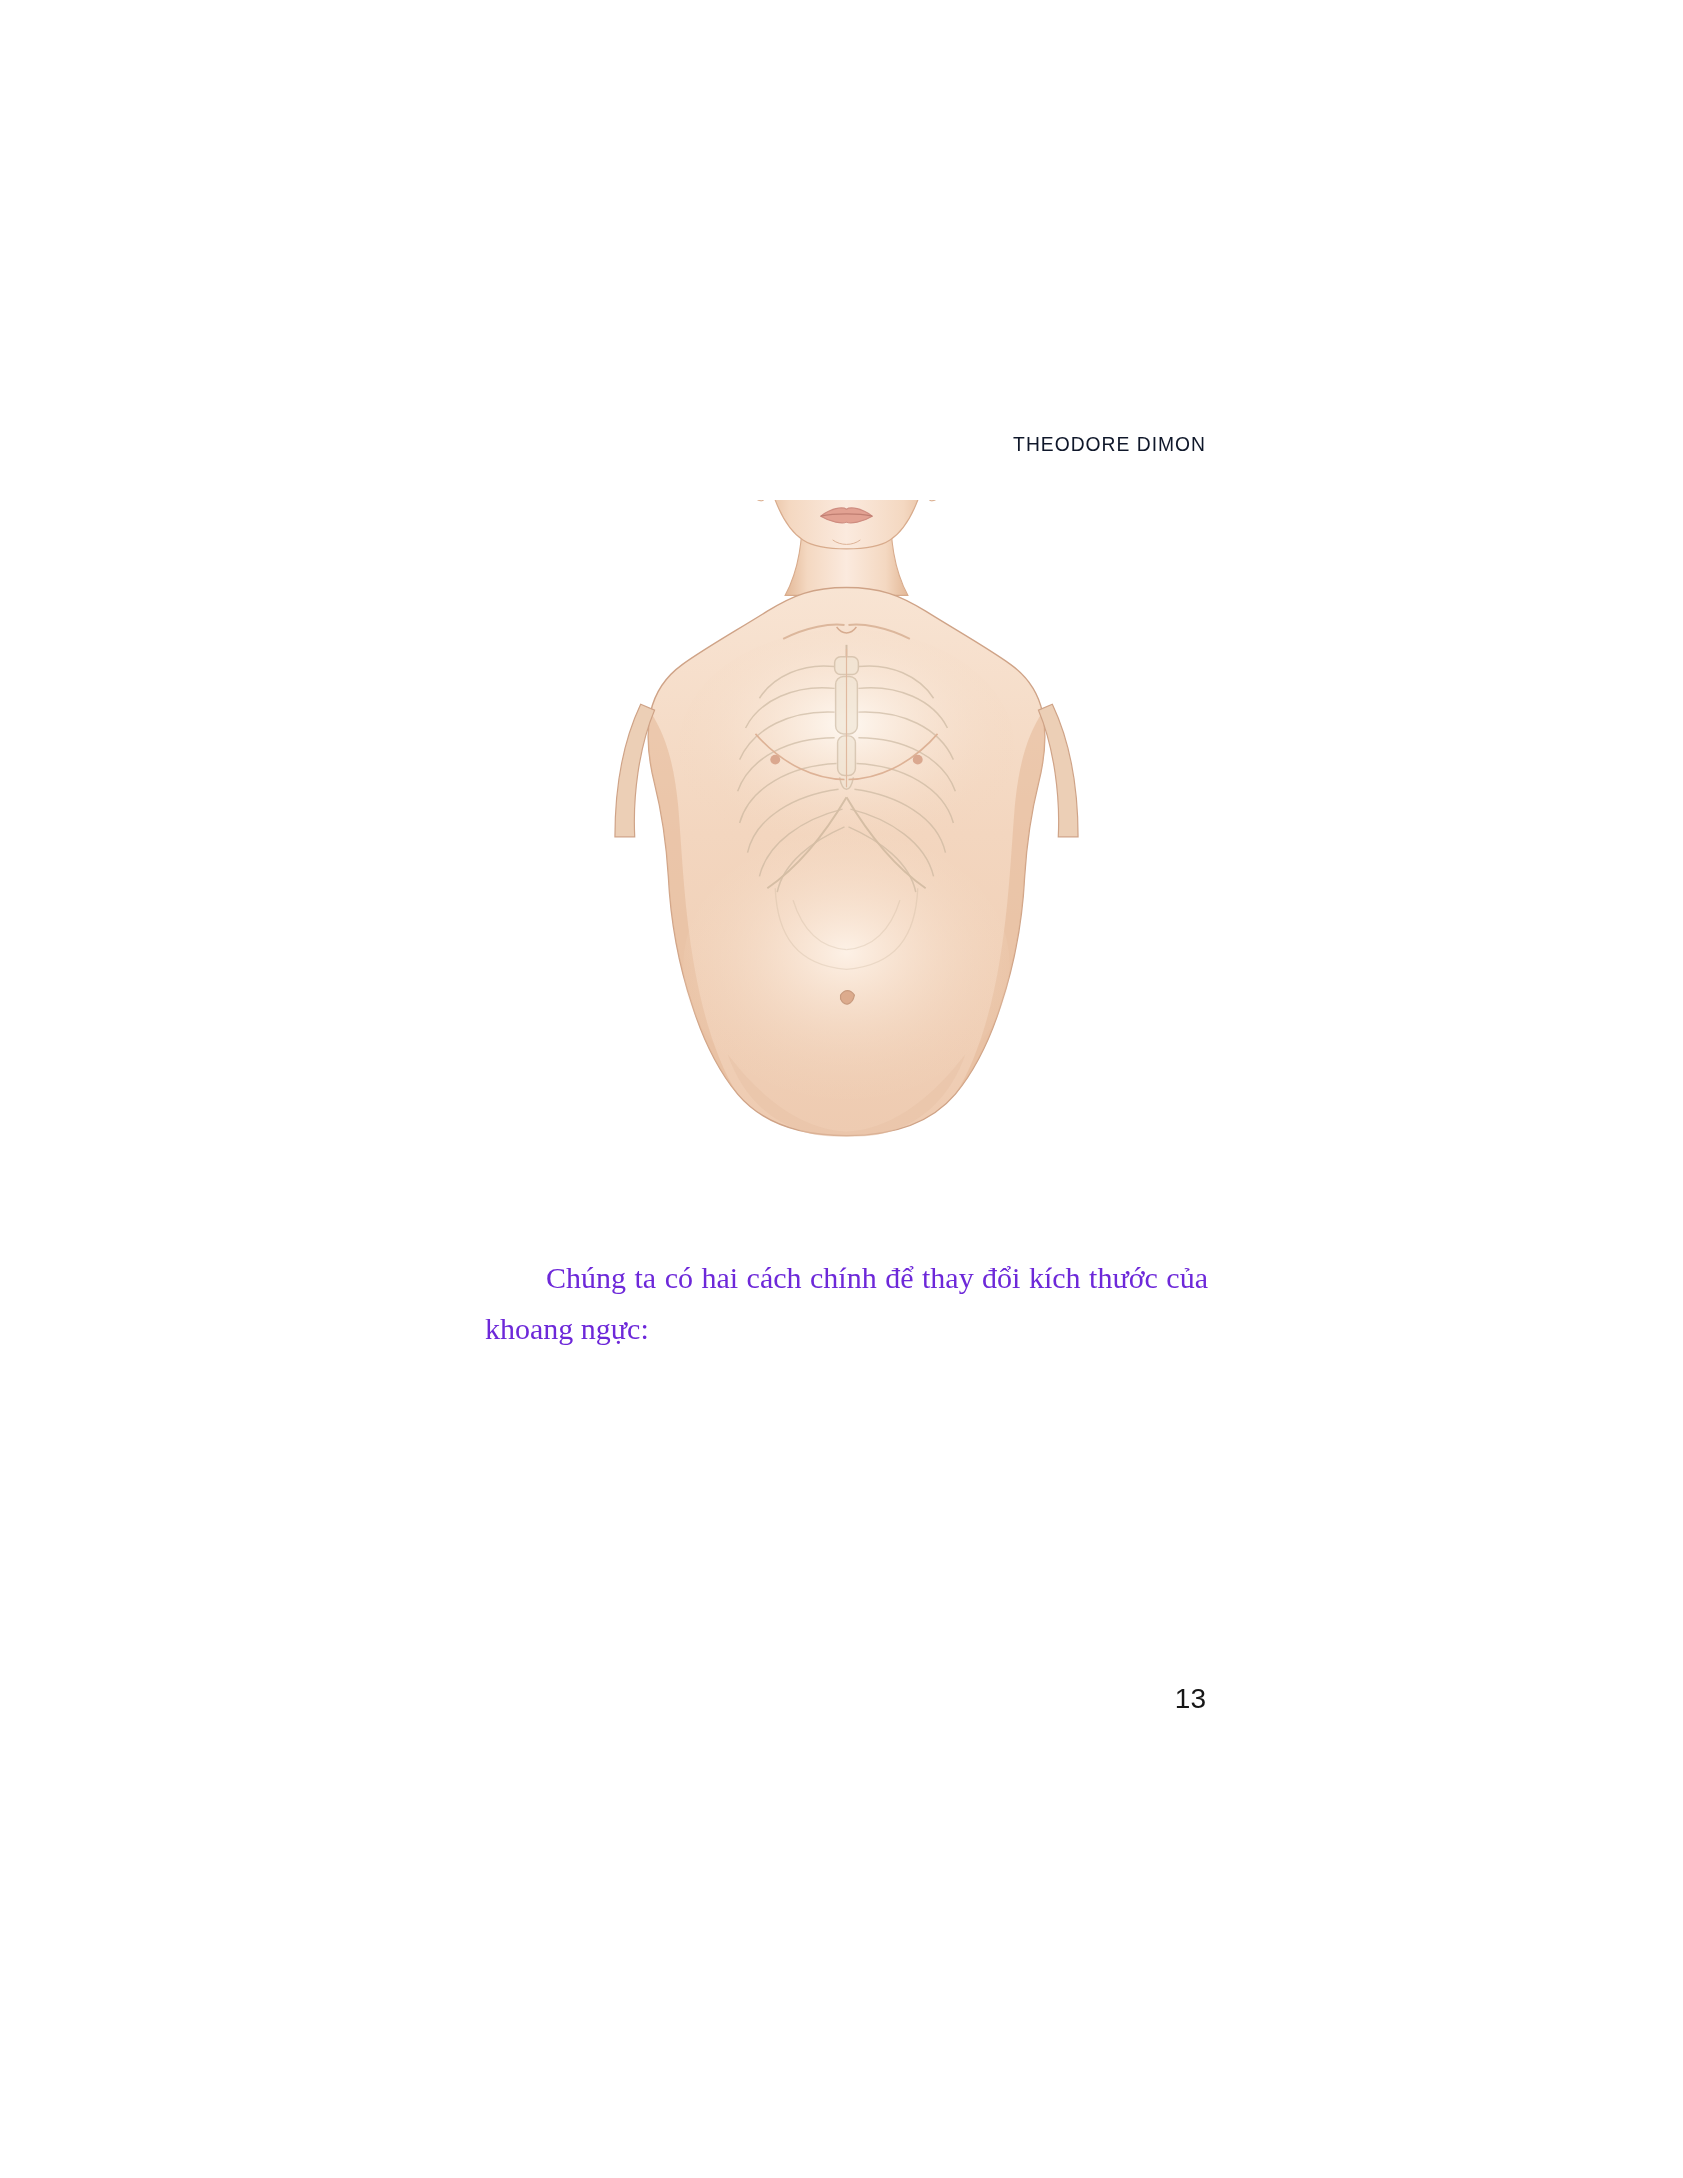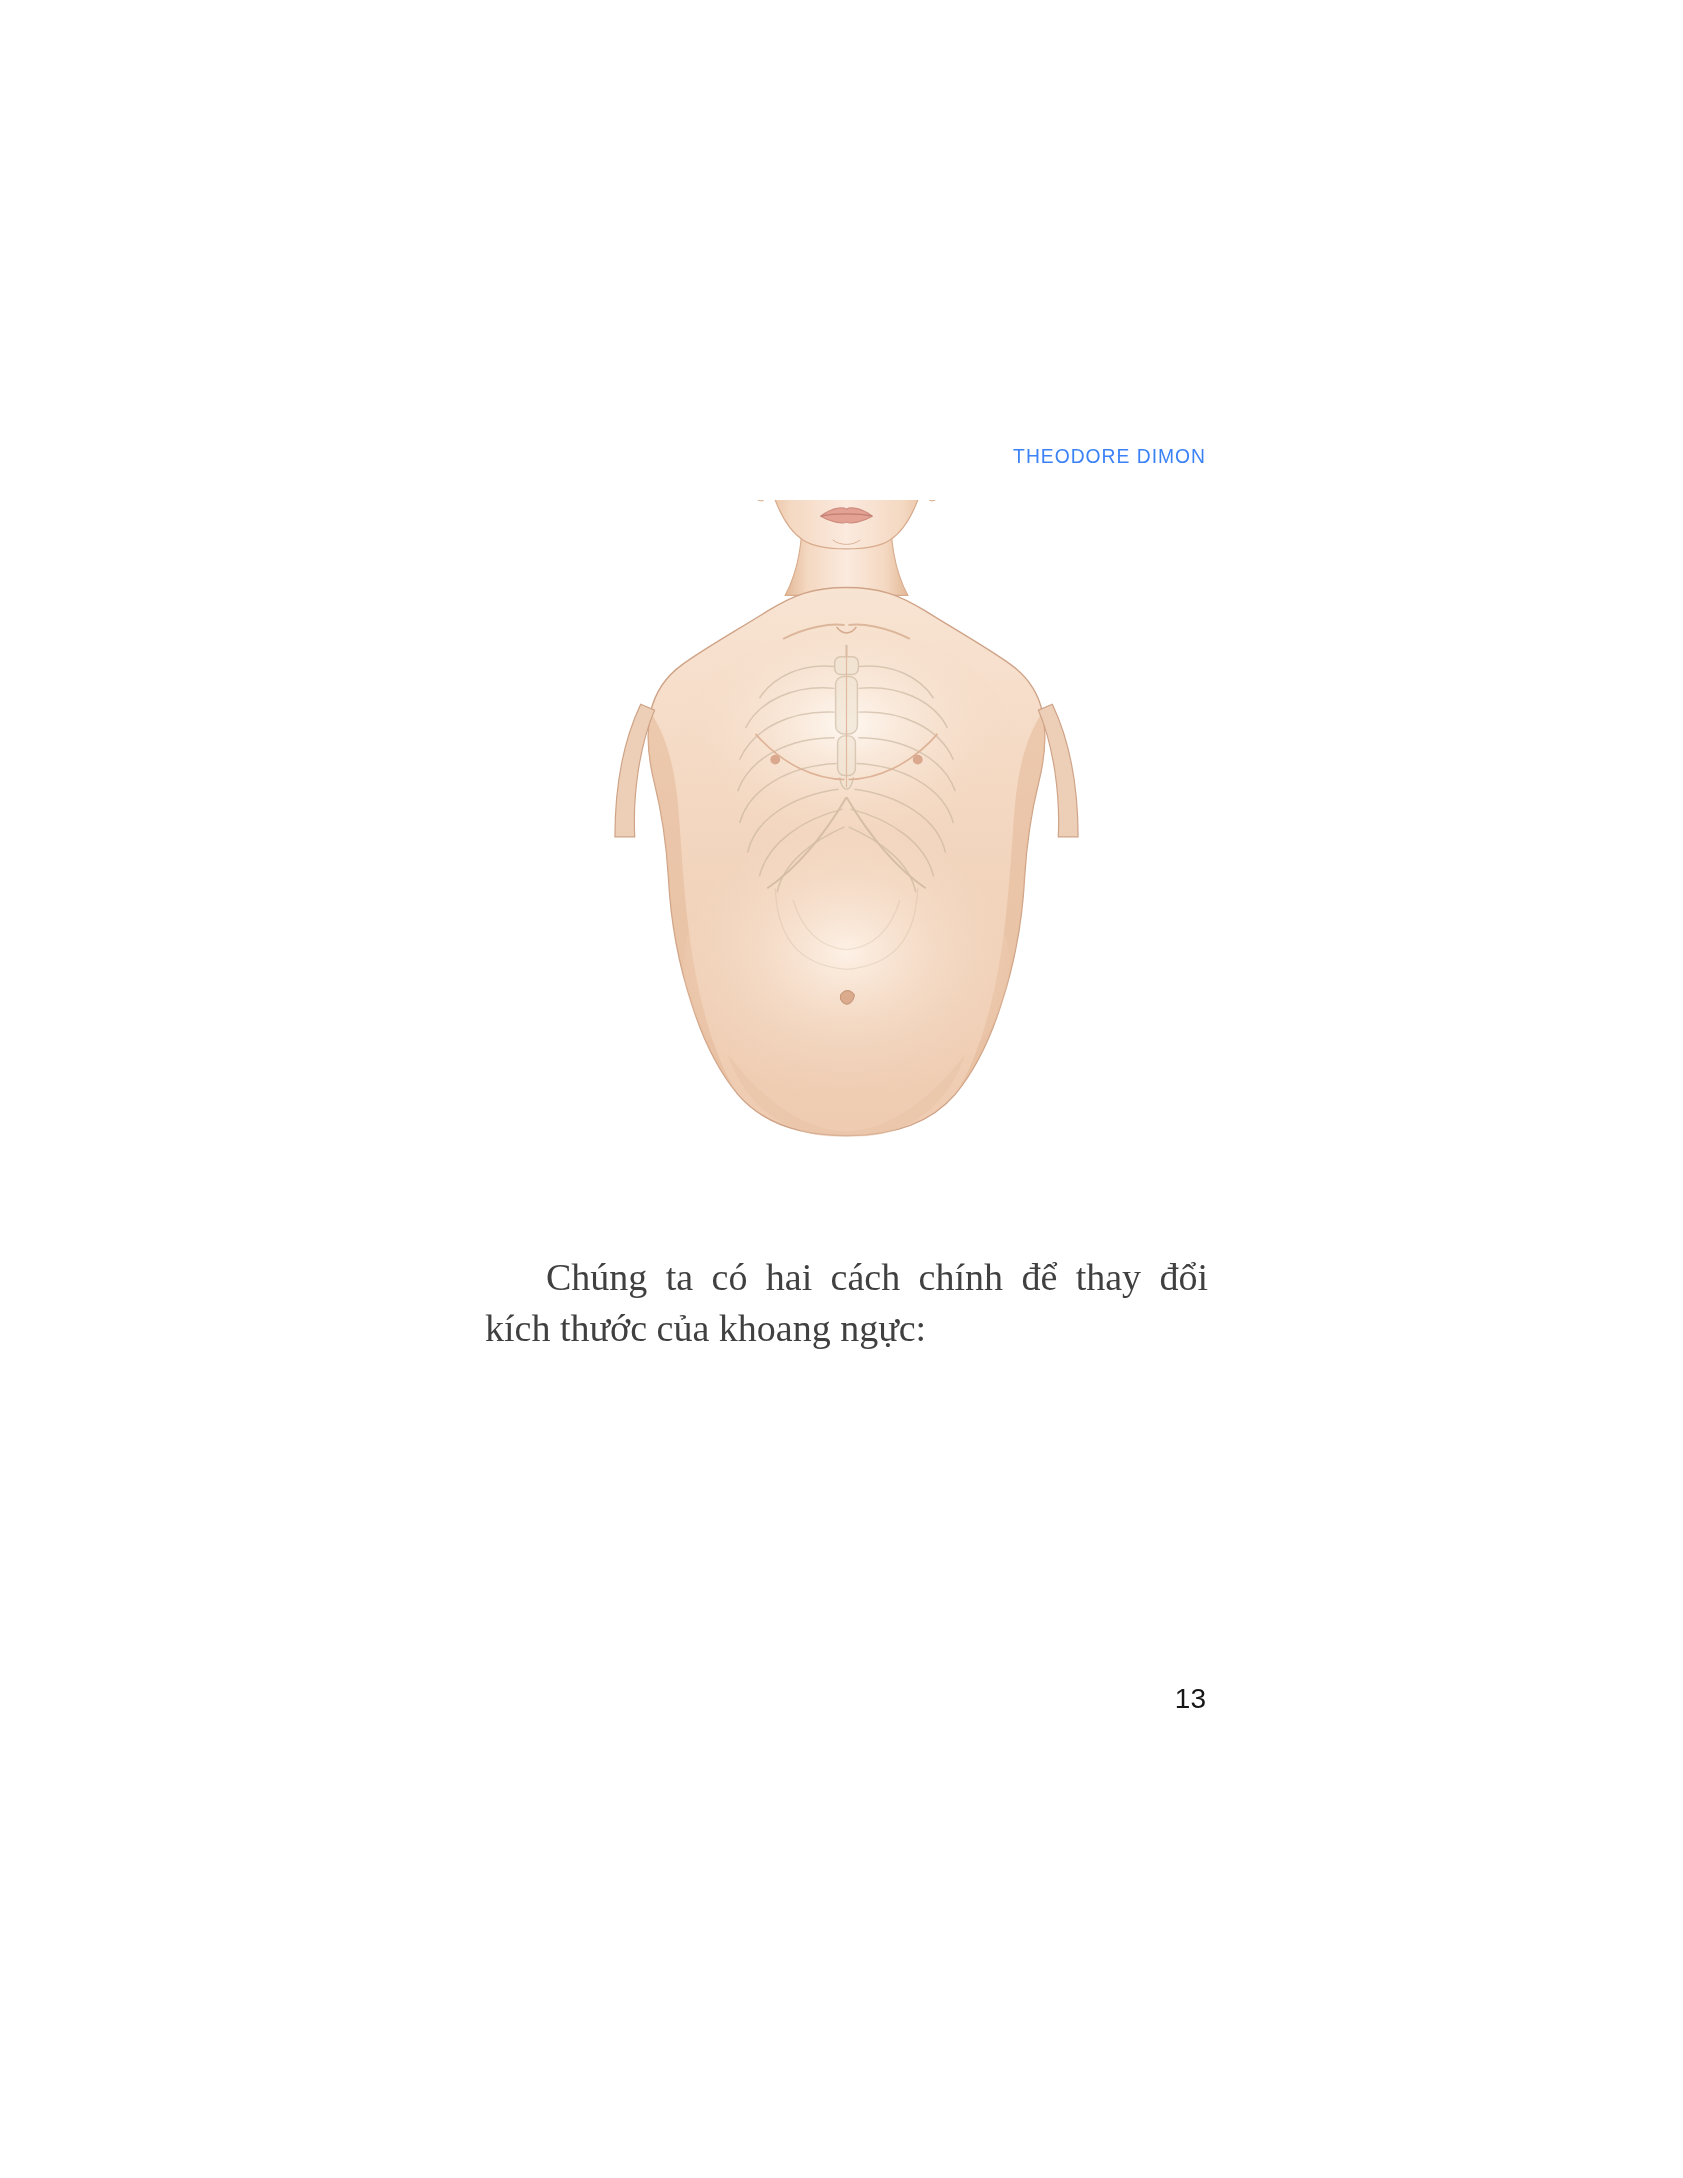--- a/index.html
+++ b/index.html
@@ -25,22 +25,21 @@
   
   .running-head {
     position: absolute;
     top: 434px;
     left: 0;
     width: 1206px;
     text-align: right;
     font-family: "Liberation Sans", sans-serif;
     font-size: 19.3px;
     letter-spacing: 1px;
-    color: #3b82f6;
-    margin-top: 12px;
+    color: #0f172a;
   }
 
   
   .figure {
     position: absolute;
     top: 500px;
     left: 609px;
     width: 475px;
     height: 733px;
   }
@@ -52,25 +51,25 @@
 
   
   .textblock {
     position: absolute;
     top: 1252px;
     left: 485px;
     width: 723px;
   }
   p {
     margin: 0;
-    font-size: 38px;
+    font-size: 30px;
     line-height: 51px;
     text-align: justify;
     text-justify: inter-word;
-    color: #404040;
+    color: #6d28d9;
   }
   p.first {
     text-indent: 61px;
   }
   p.para2 {
     margin-top: 36px;
     text-indent: 61px;
   }
   .term {
     font-style: italic;

